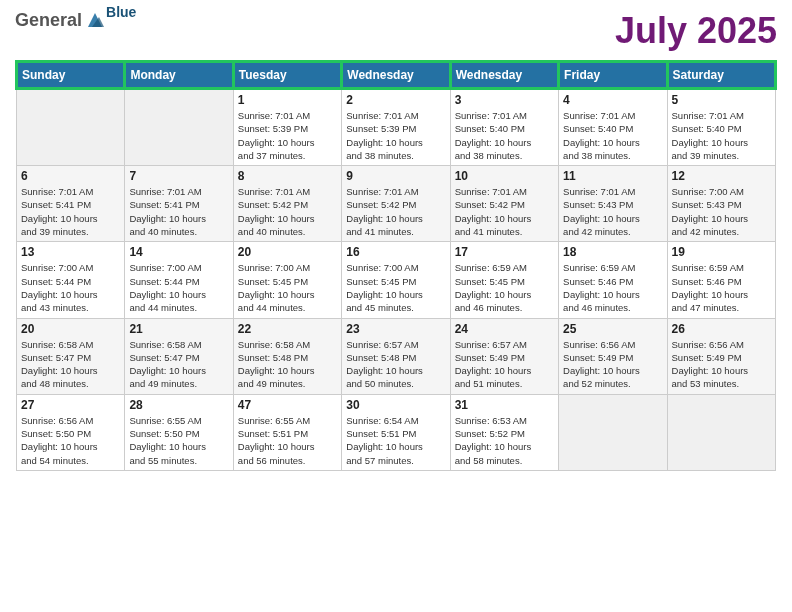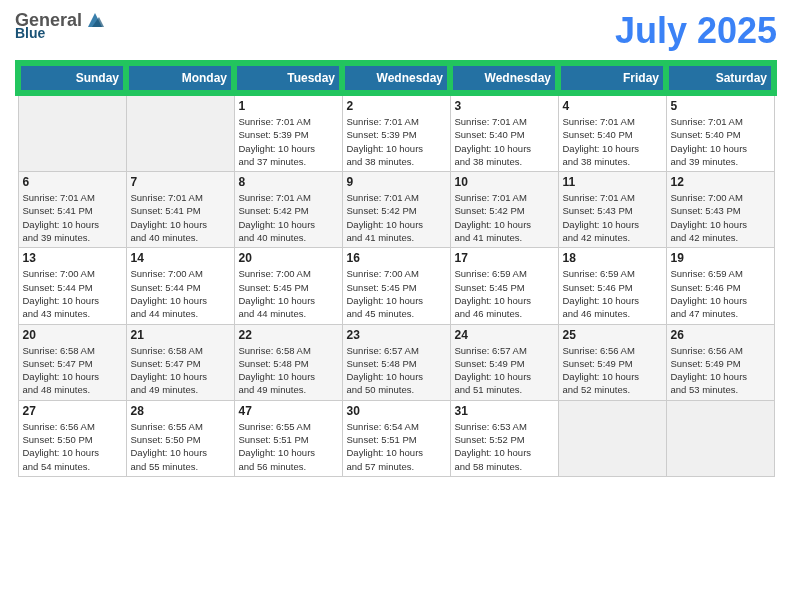--- a/index.html
+++ b/index.html
@@ -24,39 +24,39 @@
     .logo {
       display: flex;
       align-items: center;
     }
     .title-block {
       text-align: right;
     }
     .month-title {
       font-size: 36px;
       font-weight: bold;
-      color: #3b82f6;
+      color: #701a75;
     }
     .location {
       font-size: 15px;
       color: #555;
     }
     table {
       width: 100%;
       border-collapse: collapse;
       font-size: 10.5px;
     }
     thead tr th {
       background-color: #2471a3;
       color: #fff;
       padding: 5px 4px;
-      text-align: right;
+      text-align: left;
       font-size: 12px;
       font-weight: bold;
-      border: 6px solid #22c55e;
+      border: 3px solid #22c55e;
     }
     tbody tr td {
       border: 1px solid #ccc;
       padding: 3px 4px;
       vertical-align: top;
       min-height: 80px;
       width: 14.28%;
       background: #fff;
     }
     tbody tr:nth-child(odd) td {
@@ -80,21 +80,21 @@
     .empty-cell {
       background: #f0f0f0 !important;
     }
   </style>
 </head>
 <body>
 
 <div class="page">
   <div class="header">
     <div class="logo">
-      <div style="display:flex;flex-direction:column;align-items:flex-start;">
+      <div style="display:flex;flex-direction:row;align-items:flex-start;">
         <div style="display:flex;align-items:center;">
           <span style="font-size:18px;font-weight:bold;color:#555;">General</span>
           <svg width="22" height="22" viewBox="0 0 22 22" style="margin-left:2px;margin-top:-2px;">
             <polygon points="4,18 11,4 18,18" fill="#2471a3" opacity="0.9"></polygon>
             <polygon points="8,18 15,8 20,18" fill="#1a5276" opacity="0.7"></polygon>
           </svg>
         </div>
         <span style="font-size:14px;font-weight:bold;color:#1a5276;margin-top:-6px;align-self:flex-start;">Blue</span>
       </div>
     </div>

